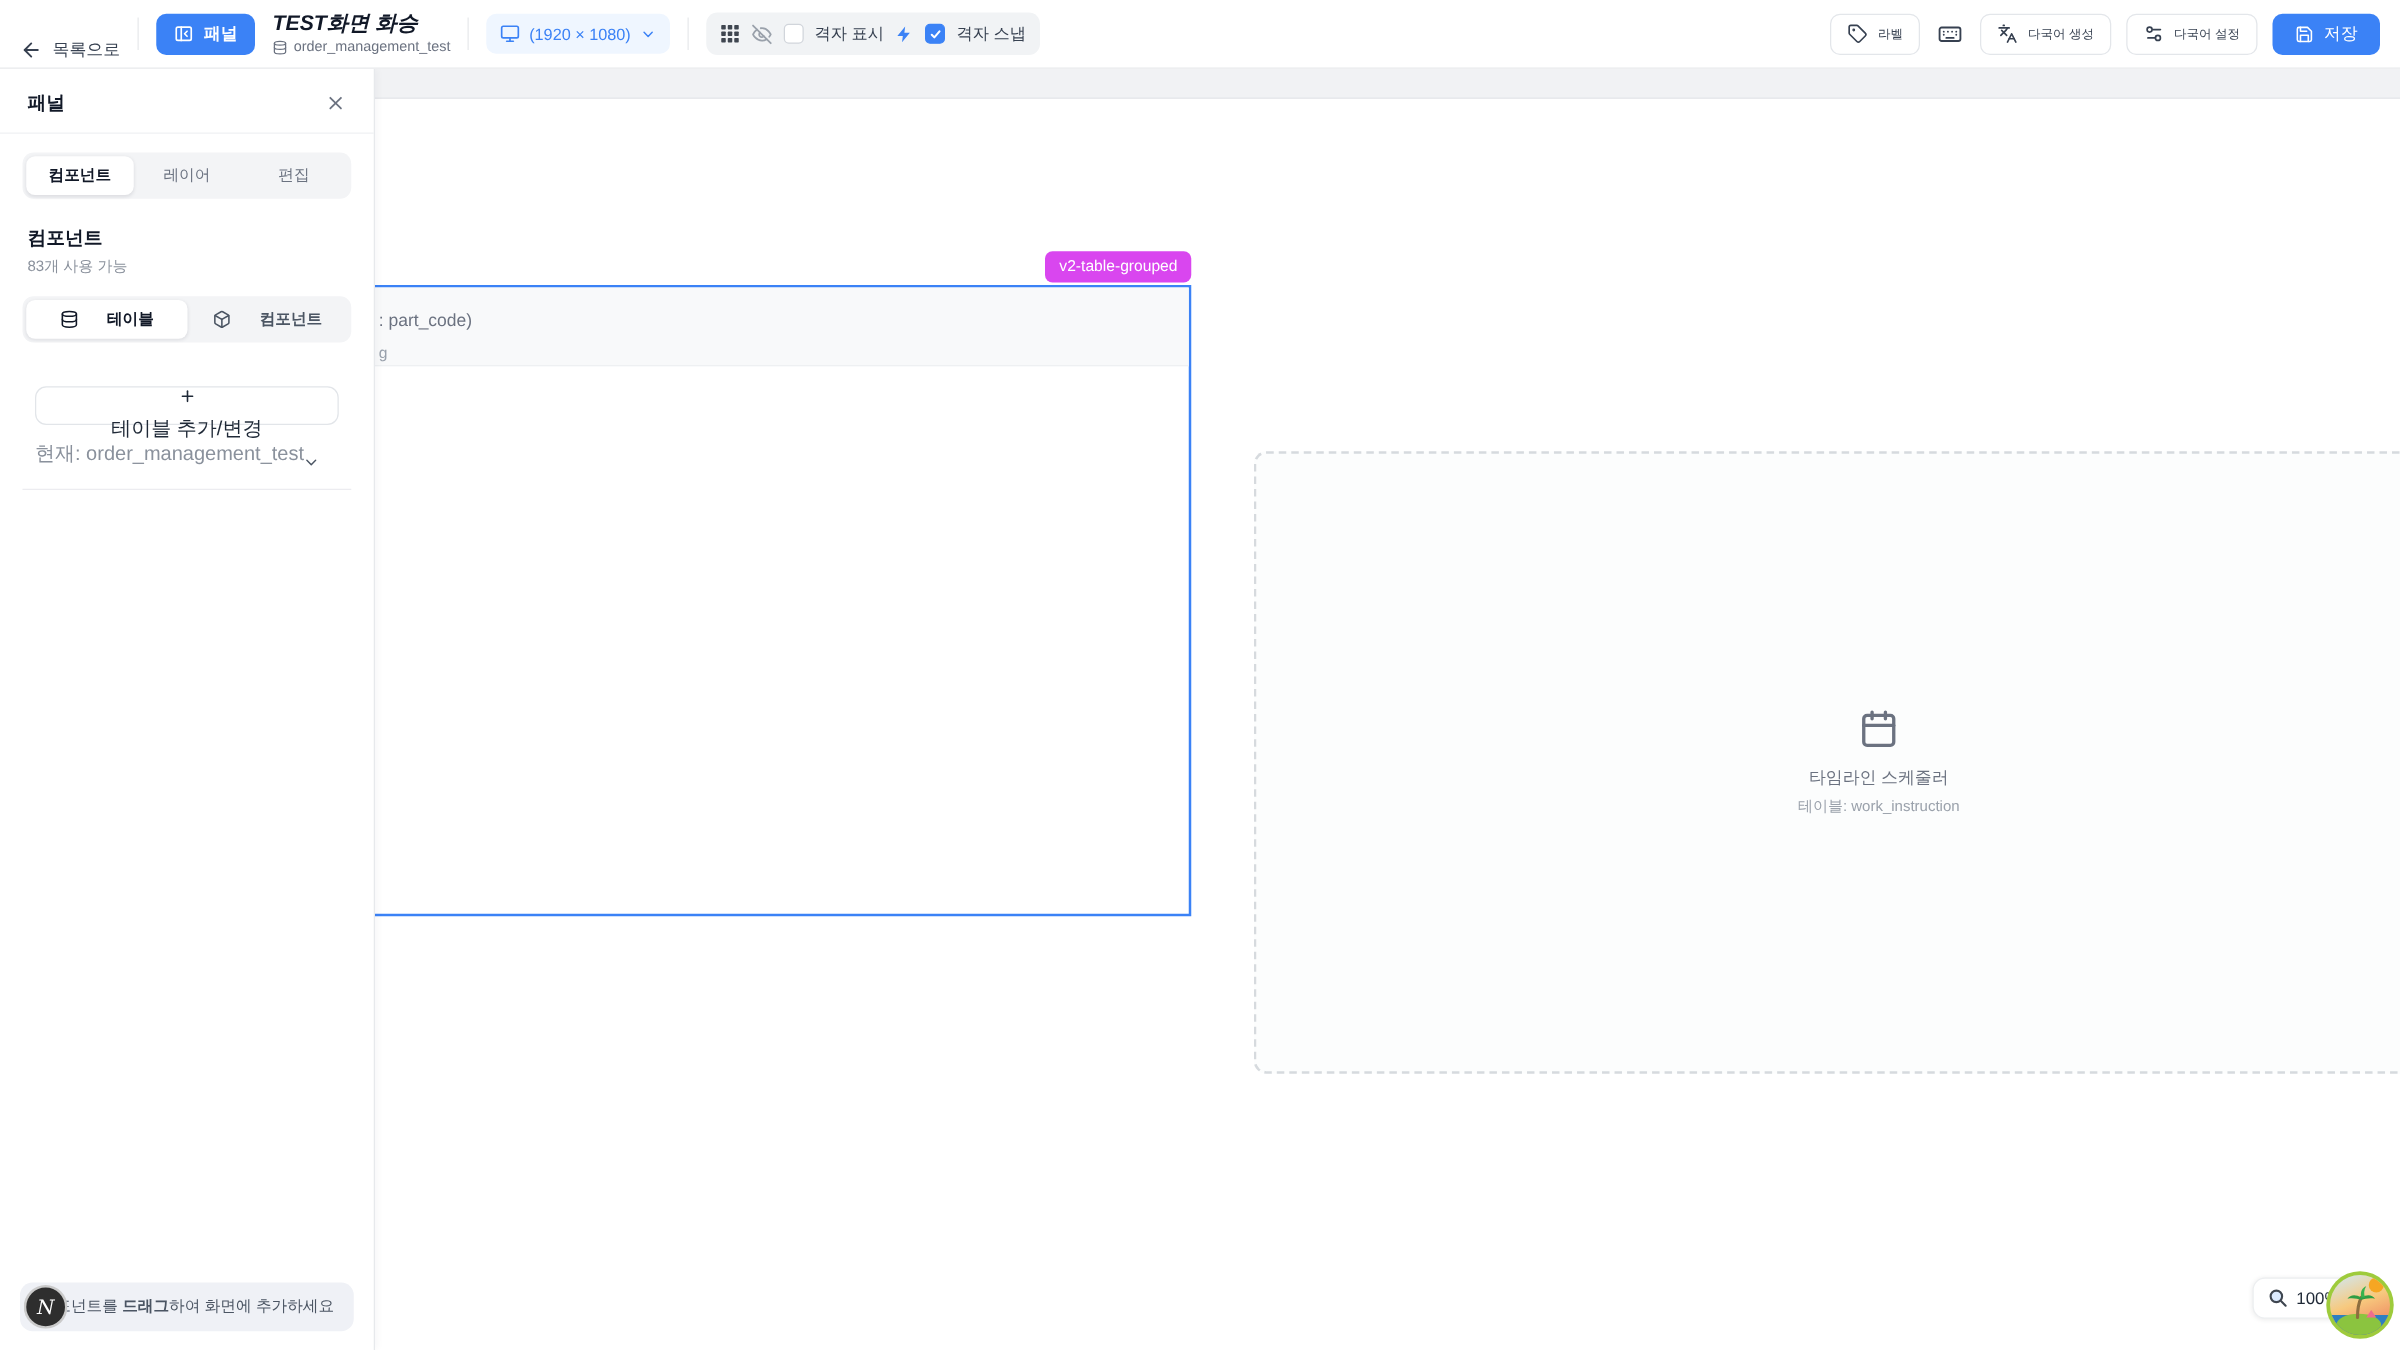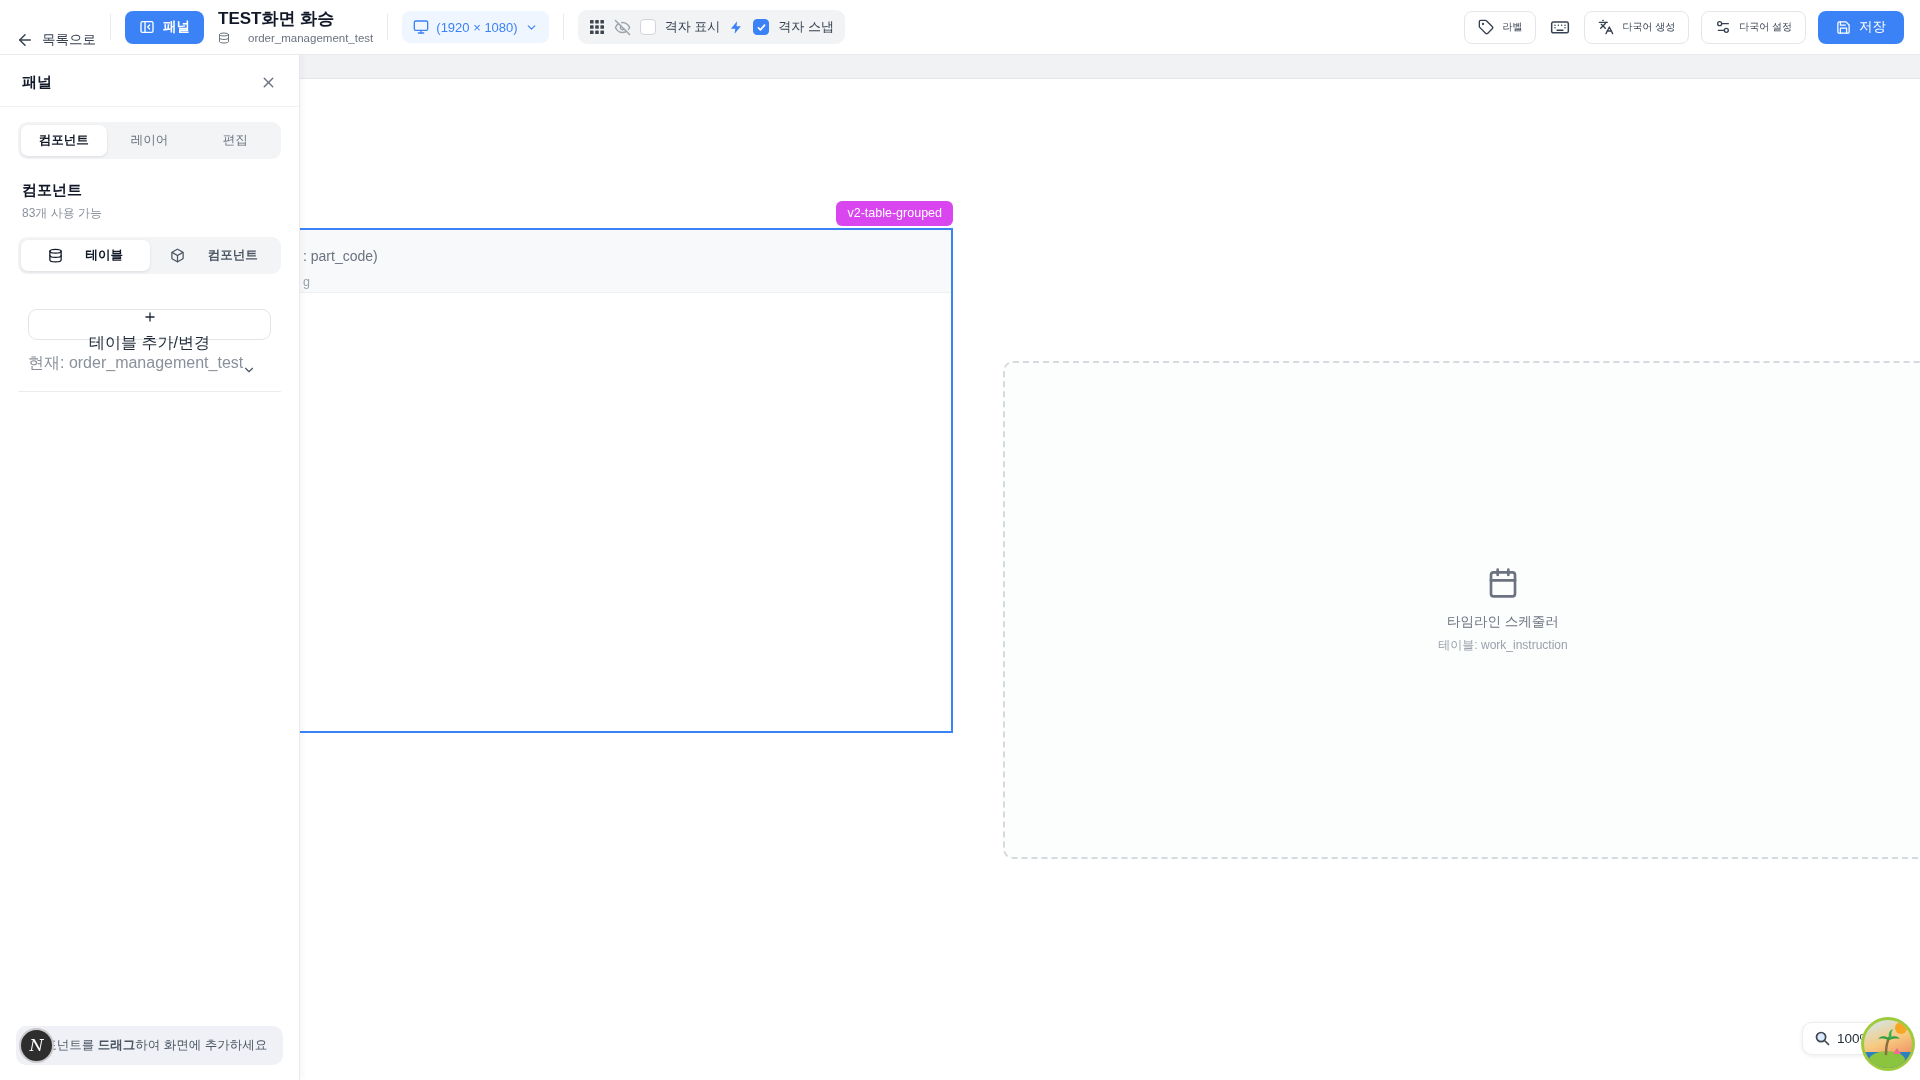--- a/index.html
+++ b/index.html
@@ -11,22 +11,22 @@
   .toolbar { position:absolute; top:0; left:0; right:0; height:55px; background:#fff;
     border-bottom:1px solid #e7e9ec; display:flex; align-items:center;
     justify-content:space-between; padding:0 16px; z-index:30; }
   .tb-left { display:flex; align-items:center; gap:14px; }
   .tb-right { display:flex; align-items:center; gap:12px; }
   .tb-back { display:flex; align-items:center; gap:8px; font-size:13.5px; color:#374151; cursor:pointer;margin-top:25px; }
   .tb-divider { width:1px; height:26px; background:#e7e9ec; }
   .btn-panel { display:flex; align-items:center; gap:8px; background:#3b82f6; color:#fff;
     border:none; border-radius:8px; height:33px; padding:0 14px; font-size:13.5px; font-weight:600; cursor:pointer; }
   .title-block { display:flex; flex-direction:column; gap:3px; }
-  .page-title { font-size:17px; font-weight:700; color:#111827; line-height:1.1; }
-  .page-subtitle { display:flex; align-items:center; gap:18px; font-size:11.5px; color:#6b7280; }
+  .page-title { font-size:17px; font-weight:700; color:#111827; line-height:1.1;font-style:italic; }
+  .page-subtitle { display:flex; align-items:center; gap:5px; font-size:11.5px; color:#6b7280; }
   .size-pill { display:flex; align-items:center; gap:7px; background:#eff6ff; color:#3b82f6;
     border:none; border-radius:8px; height:32px; padding:0 11px; font-size:13px; font-weight:500; cursor:pointer; }
   .grid-group { display:flex; align-items:center; gap:9px; background:#f1f3f5;
     border-radius:9px; height:34px; padding:0 11px; }
   .grid-label { font-size:13px; color:#374151; }
   .checkbox { width:16px; height:16px; border-radius:4px; background:#fff;
     border:1.5px solid #d1d5db; display:inline-flex; align-items:center; justify-content:center; cursor:pointer; }
   .checkbox.checked { background:#3b82f6; border-color:#3b82f6; }
   .btn-outline { display:flex; align-items:center; gap:8px; background:#fff; color:#374151;
     border:1px solid #e3e6ea; border-radius:8px; height:33px; padding:0 13px; font-size:10px; cursor:pointer; }

